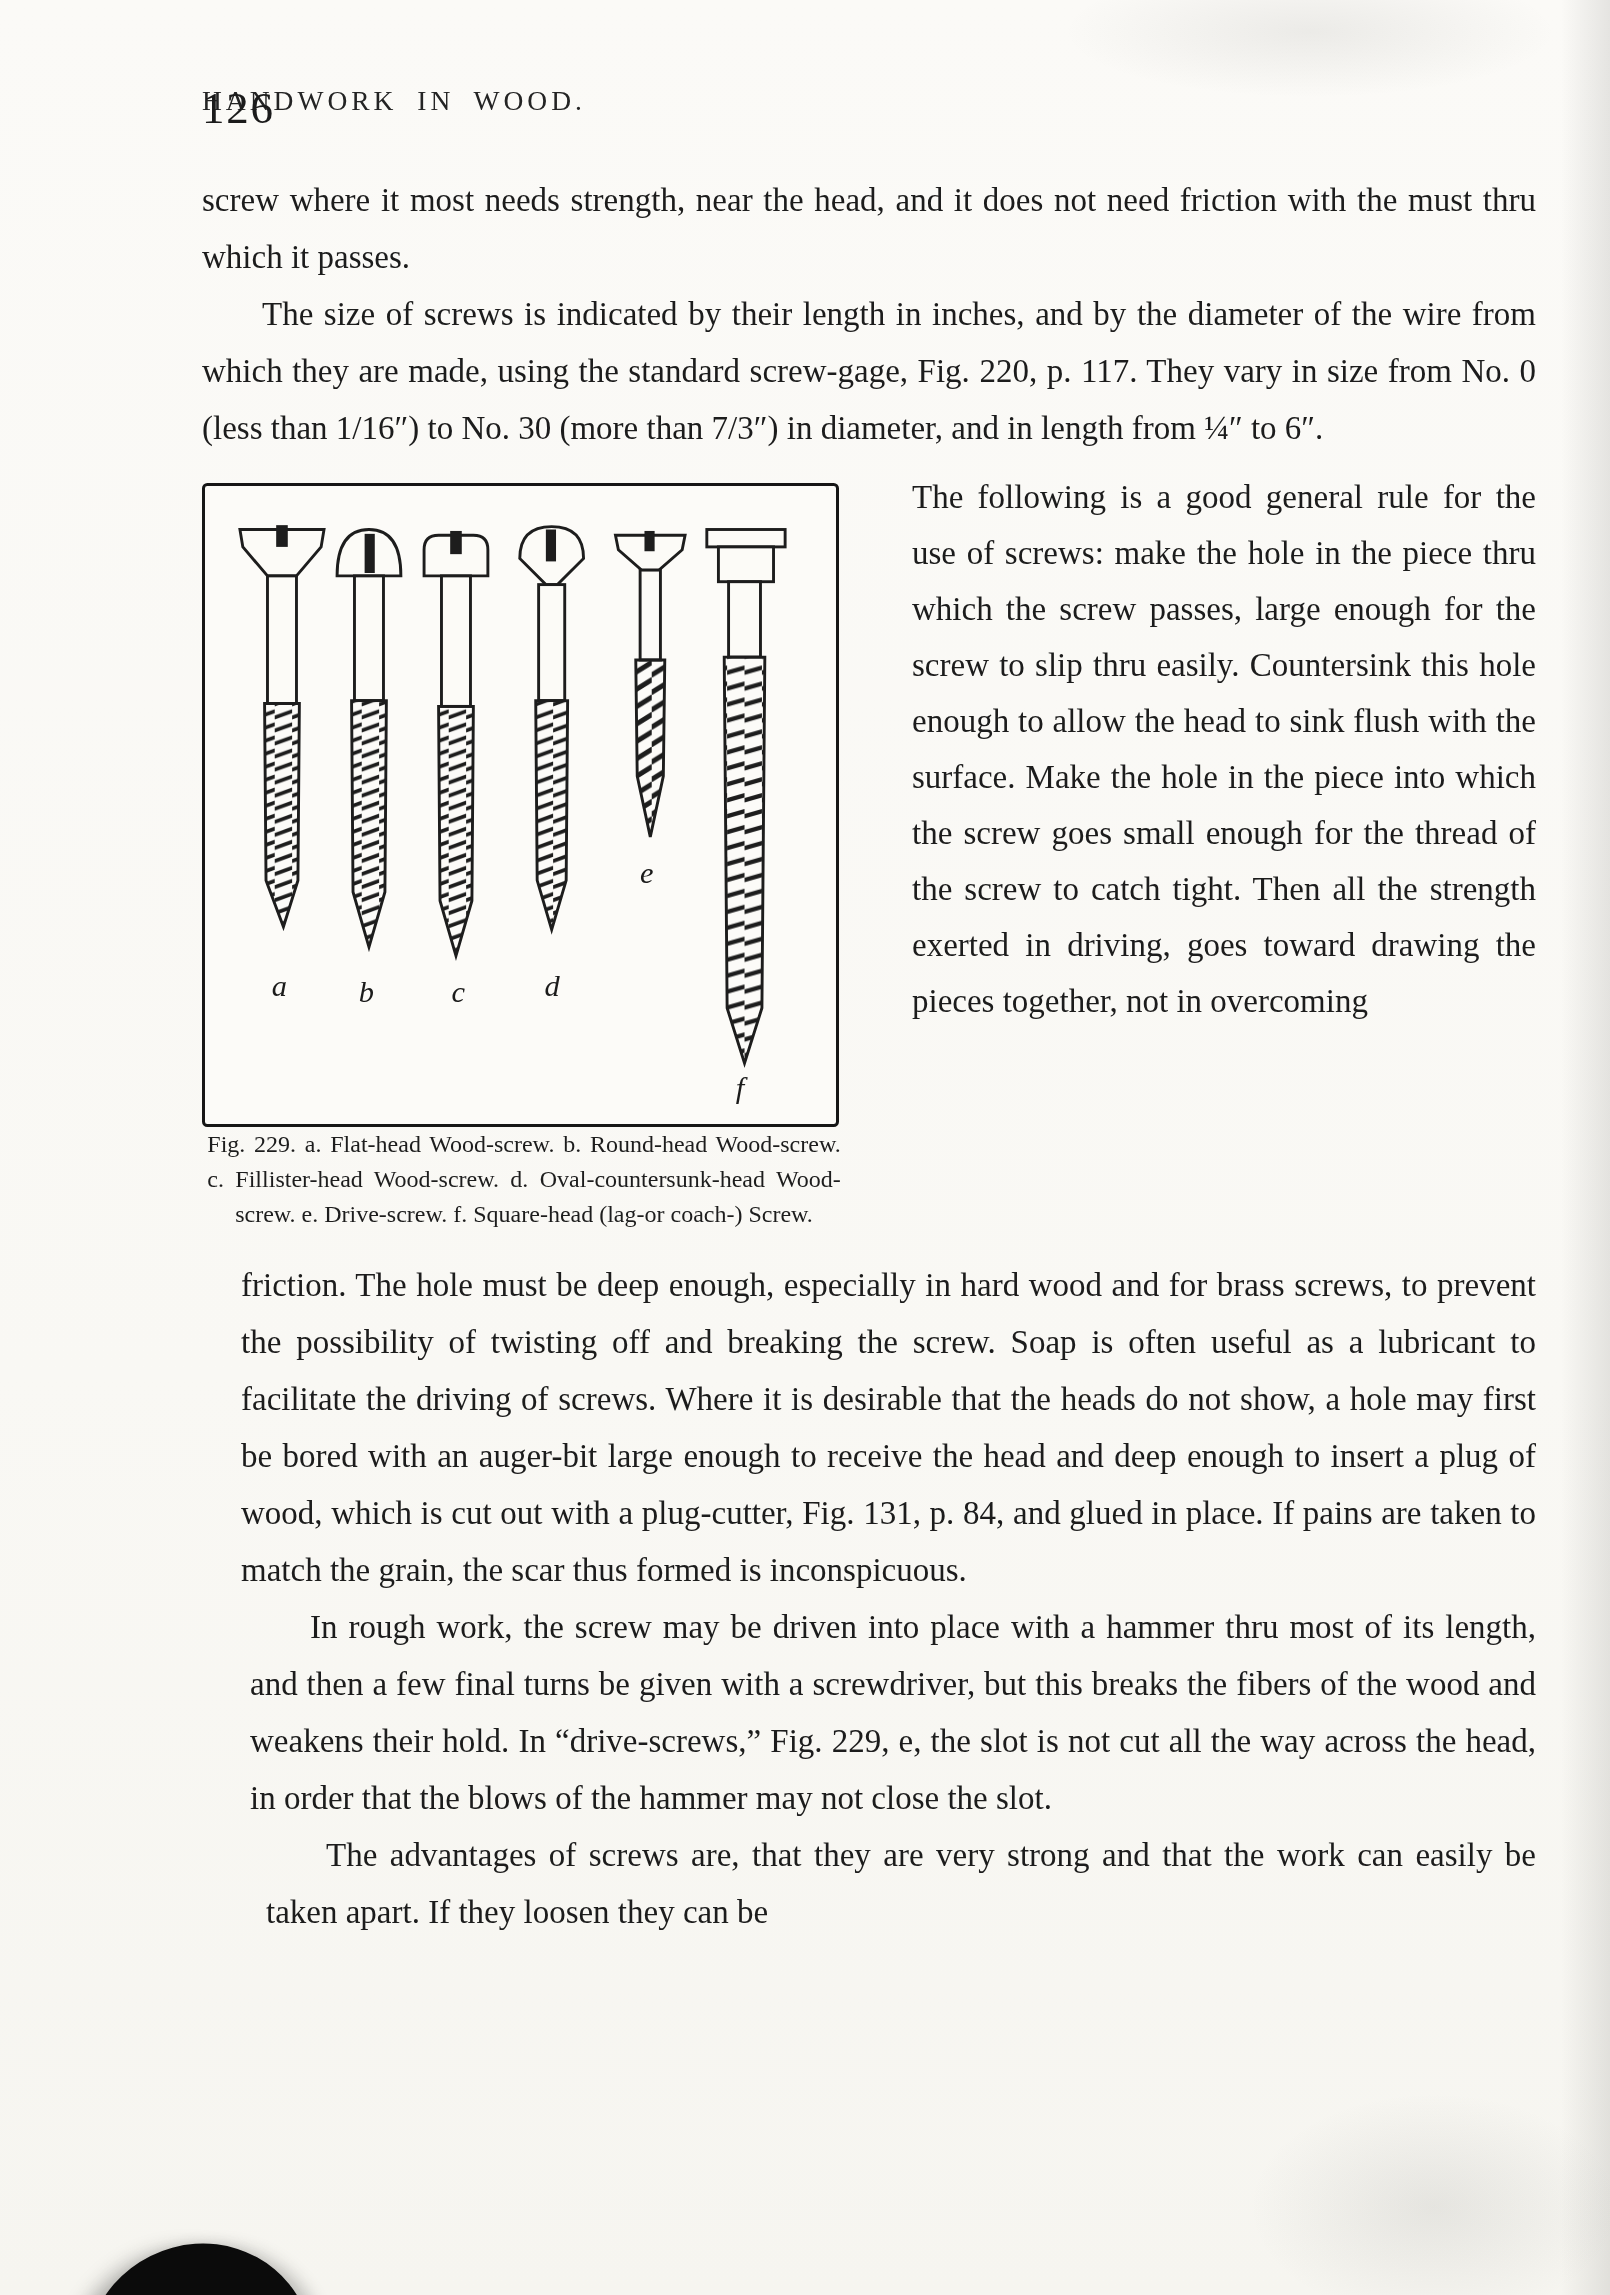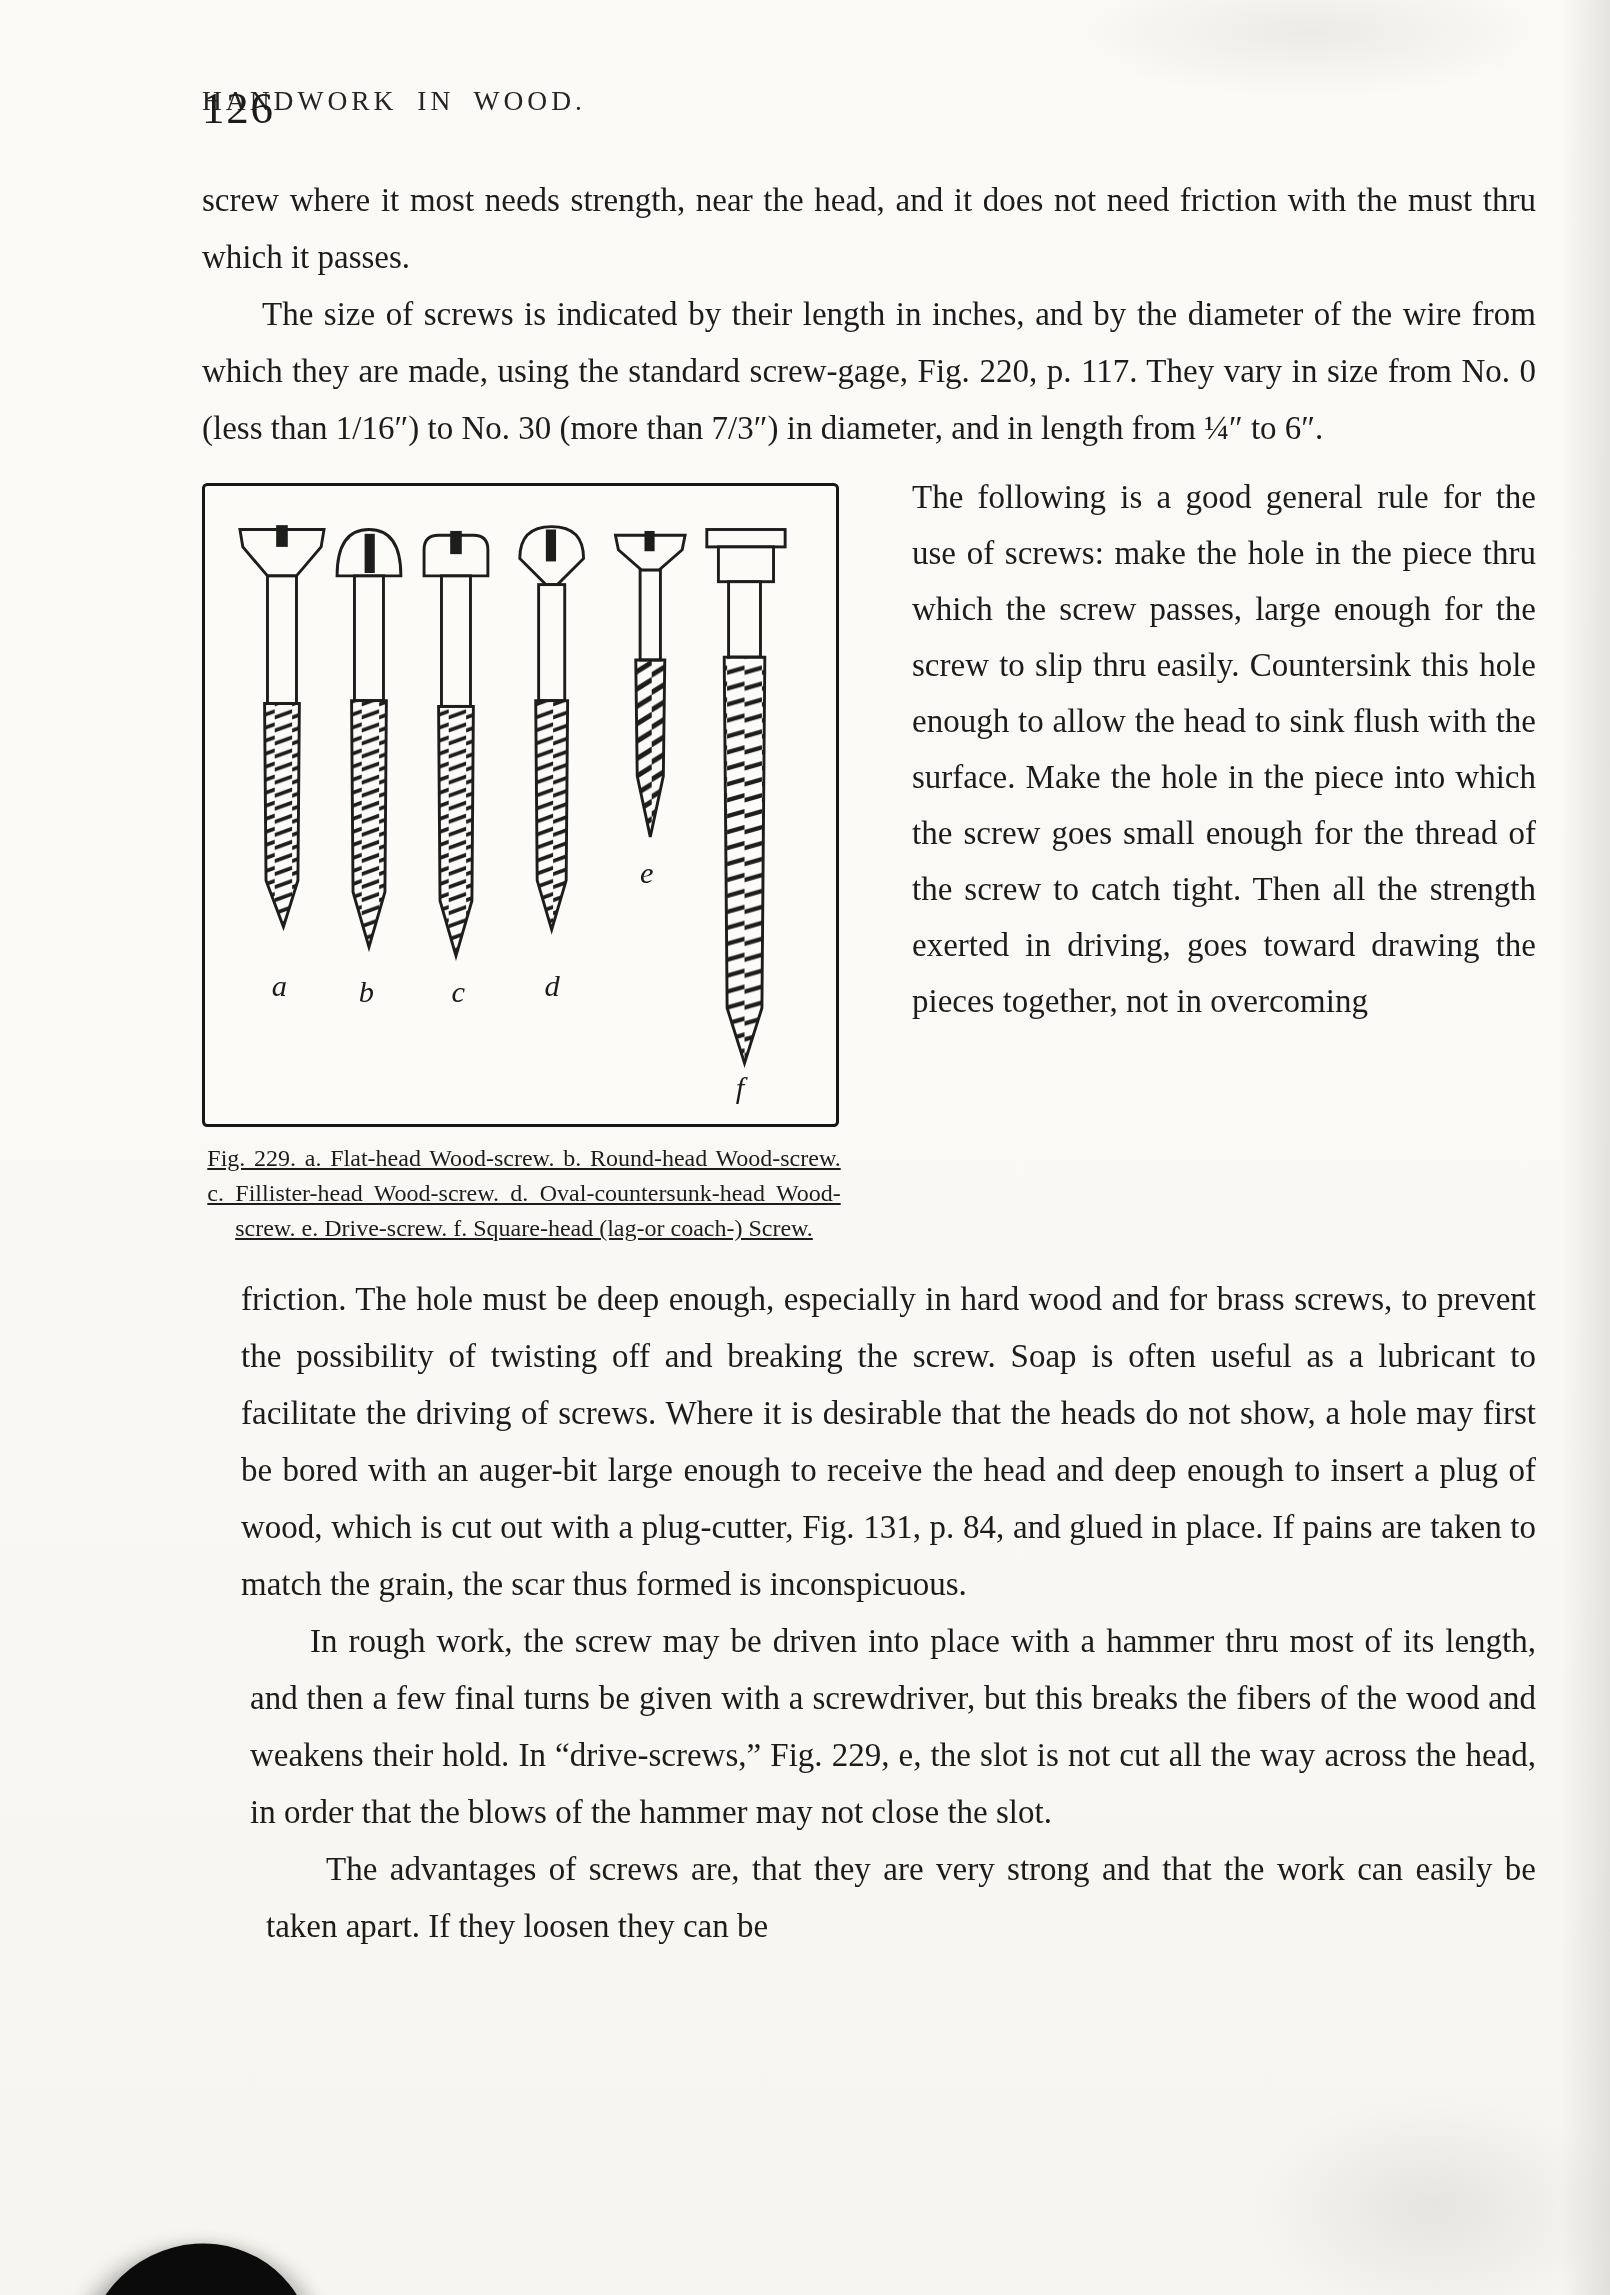--- a/index.html
+++ b/index.html
@@ -34,22 +34,22 @@
   p{margin:0;font-size:33px;line-height:57px;text-align:justify;color:#1c1c1c;}
   .ind{text-indent:60px;}
   .figrow{display:flex;gap:66px;align-items:flex-start;margin-top:12.4px;}
   .figcol{flex:0 0 644px;margin-top:14px;}
   .figbox{
     width:637px;height:644px;border:3.5px solid #161616;border-radius:5.3px;
     background:#fcfbf8;box-sizing:border-box;
   }
   .figbox svg{display:block;width:100%;height:100%;}
   .figcap{
-    margin-top:14px;padding:0 5.3px;
-    font-size:24px;line-height:35px;text-align:justify;text-align-last:center;color:#1d1d1d;text-decoration:underline;
+    margin-top:0;padding:0 5.3px;
+    font-size:24px;line-height:35px;text-align:justify;text-align-last:center;color:#1d1d1d;
   }
   .rightcol{flex:1 1 auto;line-height:56px;}
   .p4{margin-top:25px;padding-left:39px;}
   .p5{padding-left:48px;}
   .p6{padding-left:64px;}
   .fig-label{font-style:italic;}
 </style>
 </head>
 <body>
 

